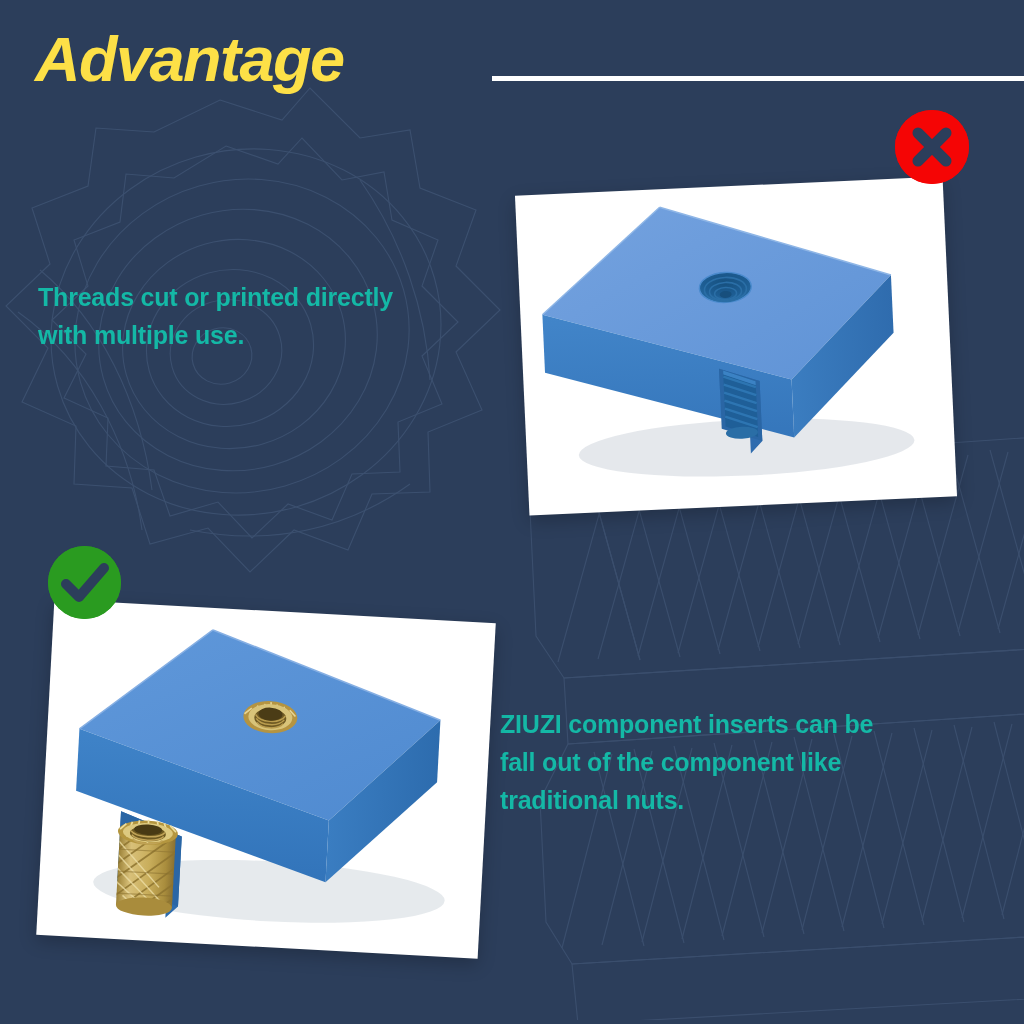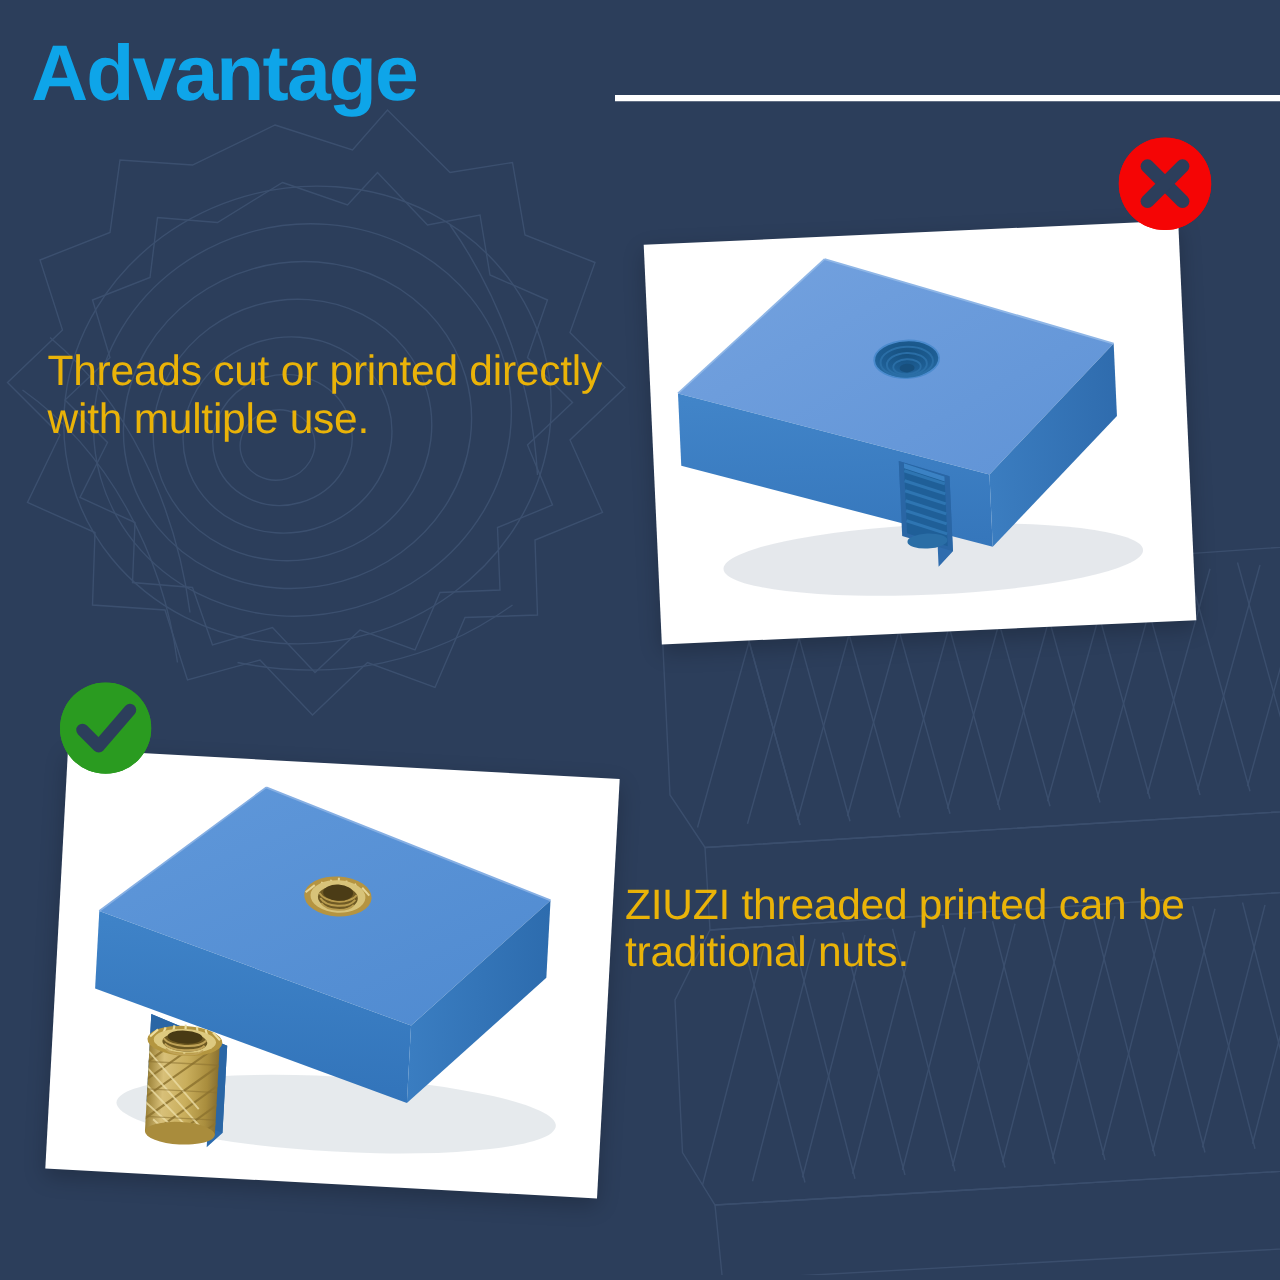--- a/index.html
+++ b/index.html
@@ -22,44 +22,45 @@
     position: absolute;
     pointer-events: none;
     opacity: 0.5;
   }
   #wm-gear { left: -110px; top: 60px; width: 640px; height: 640px; }
   #wm-insert { left: 520px; top: 360px; width: 620px; height: 660px; }
 
   
   #title {
     position: absolute;
-    left: 25px;
+    left: 35px;
     top: 28px;
     font-size: 63px;
     line-height: 1;
     font-weight: bold;
-    color: #0ea5e9;
+    color: #fde047;
     letter-spacing: -1.5px;
+    font-style: italic;
   }
   #title-rule {
     position: absolute;
     left: 492px;
     top: 76px;
     width: 532px;
     height: 5px;
     background: #ffffff;
   }
 
   
   .body-copy {
     position: absolute;
-    color: #eab308;
-    font-size: 34px;
+    color: #14b8a6;
+    font-size: 25px;
     line-height: 38px;
-    font-weight: 400;
+    font-weight: 700;
     letter-spacing: -0.2px;
   }
   #copy-top { left: 38px; top: 278px; width: 500px; }
   #copy-bottom { left: 500px; top: 705px; width: 500px; }
 
   
   .badge {
     position: absolute;
     border-radius: 50%;
     display: block;
@@ -258,21 +259,22 @@
     <svg viewBox="0 0 74 74">
       <circle cx="37" cy="37" r="37" fill="#f50505"></circle>
       <g stroke="#2c3e5b" stroke-width="11" stroke-linecap="round">
         <line x1="23" y1="23" x2="51" y2="51"></line>
         <line x1="51" y1="23" x2="23" y2="51"></line>
       </g>
     </svg>
   </div>
 
   <div class="body-copy" id="copy-bottom">
-    <div>ZIUZI threaded printed can be</div>
+    <div>ZIUZI component inserts can be</div>
+    <div>fall out of the component like</div>
     <div>traditional nuts.</div>
   </div>
 
   <div class="photo-card" id="card-bottom">
     <svg viewBox="0 0 442 336">
       <defs>
         <linearGradient id="topFaceB" x1="0" y1="0" x2="1" y2="1">
           <stop offset="0%" stop-color="#6098da"></stop>
           <stop offset="100%" stop-color="#4f8ad0"></stop>
         </linearGradient>

